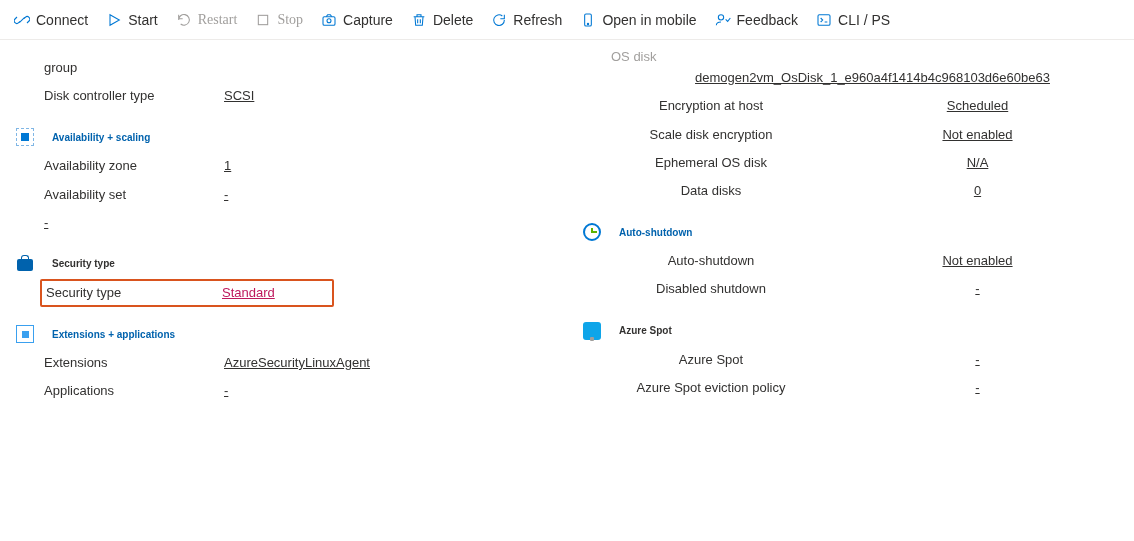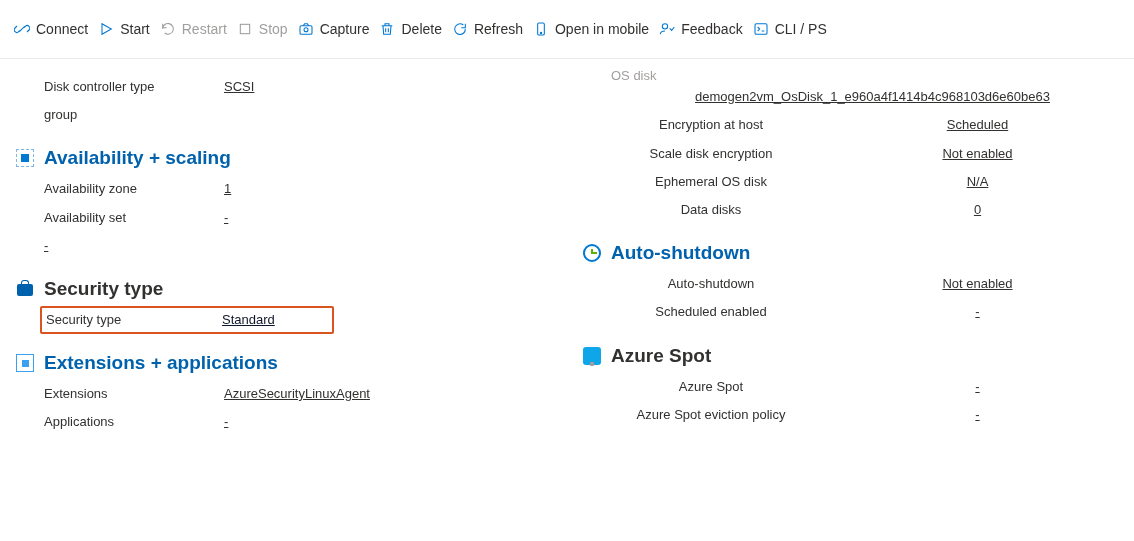--- a/index.html
+++ b/index.html
@@ -6,34 +6,34 @@
     body {
       font-family: "Segoe UI", -apple-system, sans-serif;
       font-size: 13px;
       color: #323130;
       background: #fff;
       width: 1134px;
     }
     .toolbar {
       display: flex;
       align-items: center;
-      gap: 10px;
+      gap: 18px;
       padding: 6px 14px;
       border-bottom: 1px solid #edebe9;
-      height: 59px;
+      height: 40px;
     }
     .toolbar-btn {
       display: inline-flex;
       align-items: center;
       gap: 6px;
       cursor: pointer;
       font-size: 14px;
       color: #323130;
     }
-    .toolbar-btn.disabled { color: #a19f9d; cursor: default; }
+    .toolbar-btn.disabled { color: #a19f9d; cursor: default; font-family: Liberation Serif, serif; }
     .toolbar-btn svg { width: 16px; height: 16px; flex: 0 0 16px; }
     .toolbar-btn svg * { stroke: #0078d4; }
     .toolbar-btn.disabled svg * { stroke: #a19f9d; }
 
     .content {
       display: flex;
       padding-top: 8px;
     }
     .col {
       flex: 1 1 50%;
@@ -48,21 +48,22 @@
       gap: 10px;
       margin: 18px 0 6px 0;
     }
     .section-icon-wrap {
       width: 18px; height: 18px;
       margin-left: -28px;
       display:inline-flex; align-items:center; justify-content:center;
     }
     .section-title {
       font-weight: 600;
-      font-size: 19px;
+      font-size: 10px;
+      margin-left: 8px;
     }
     .section-title.link { color: #0062ad; cursor:pointer; }
 
     .kv {
       display: flex;
       padding: 5px 0;
       font-size: 13px;
       line-height: 1.4;
     }
     .kv .k {
@@ -71,21 +72,21 @@
       padding-right: 10px;
     }
     .kv .v {
       flex: 1;
       color: #323130;
       white-space: nowrap;
       overflow: hidden;
       text-overflow: ellipsis;
       text-decoration: underline;
     }
-    .kv .v.link { color: #0f172a; cursor:pointer; }
+    .kv .v.link { color: #be185d; cursor:pointer; }
     .highlight {
       border: 2px solid #d9541e;
       border-radius: 2px;
       padding: 3px 6px 3px 0;
       margin: 2px 0 2px -4px;
       width: 294px;
     }
     .right-col .kv .k { width: 210px;}
     .right-col .section { padding-left: 44px; text-align: center; }
 
@@ -183,26 +184,26 @@
       </svg>
     <span>CLI / PS</span>
   </div>
 </div>
 
 <div class="content">
 
   <div class="col">
     <div class="section">
       <div class="kv">
+        <div class="k">group</div>
+        <div class="v"></div>
+      </div>
+      <div class="kv">
         <div class="k">Disk controller type</div>
         <div class="v">SCSI</div>
-      </div>
-      <div class="kv">
-        <div class="k">group</div>
-        <div class="v"></div>
       </div>
 
       <div class="section-header">
         <span class="section-icon-wrap">
             <span class="avail-icon-box">
               <span class="avail-icon-inner"></span>
             </span>
           </span>
         <span class="section-title link">Availability + scaling</span>
       </div>
@@ -277,21 +278,21 @@
         <span class="section-icon-wrap">
             <span class="clock-icon"></span>
           </span>
         <span class="section-title link">Auto-shutdown</span>
       </div>
       <div class="kv">
         <div class="k">Auto-shutdown</div>
         <div class="v">Not enabled</div>
       </div>
       <div class="kv">
-        <div class="k">Scheduled enabled</div>
+        <div class="k">Disabled shutdown</div>
         <div class="v">-</div>
       </div>
 
       <div class="section-header">
         <span class="section-icon-wrap">
             <span class="spot-icon"></span>
           </span>
         <span class="section-title">Azure Spot</span>
       </div>
       <div class="kv">

